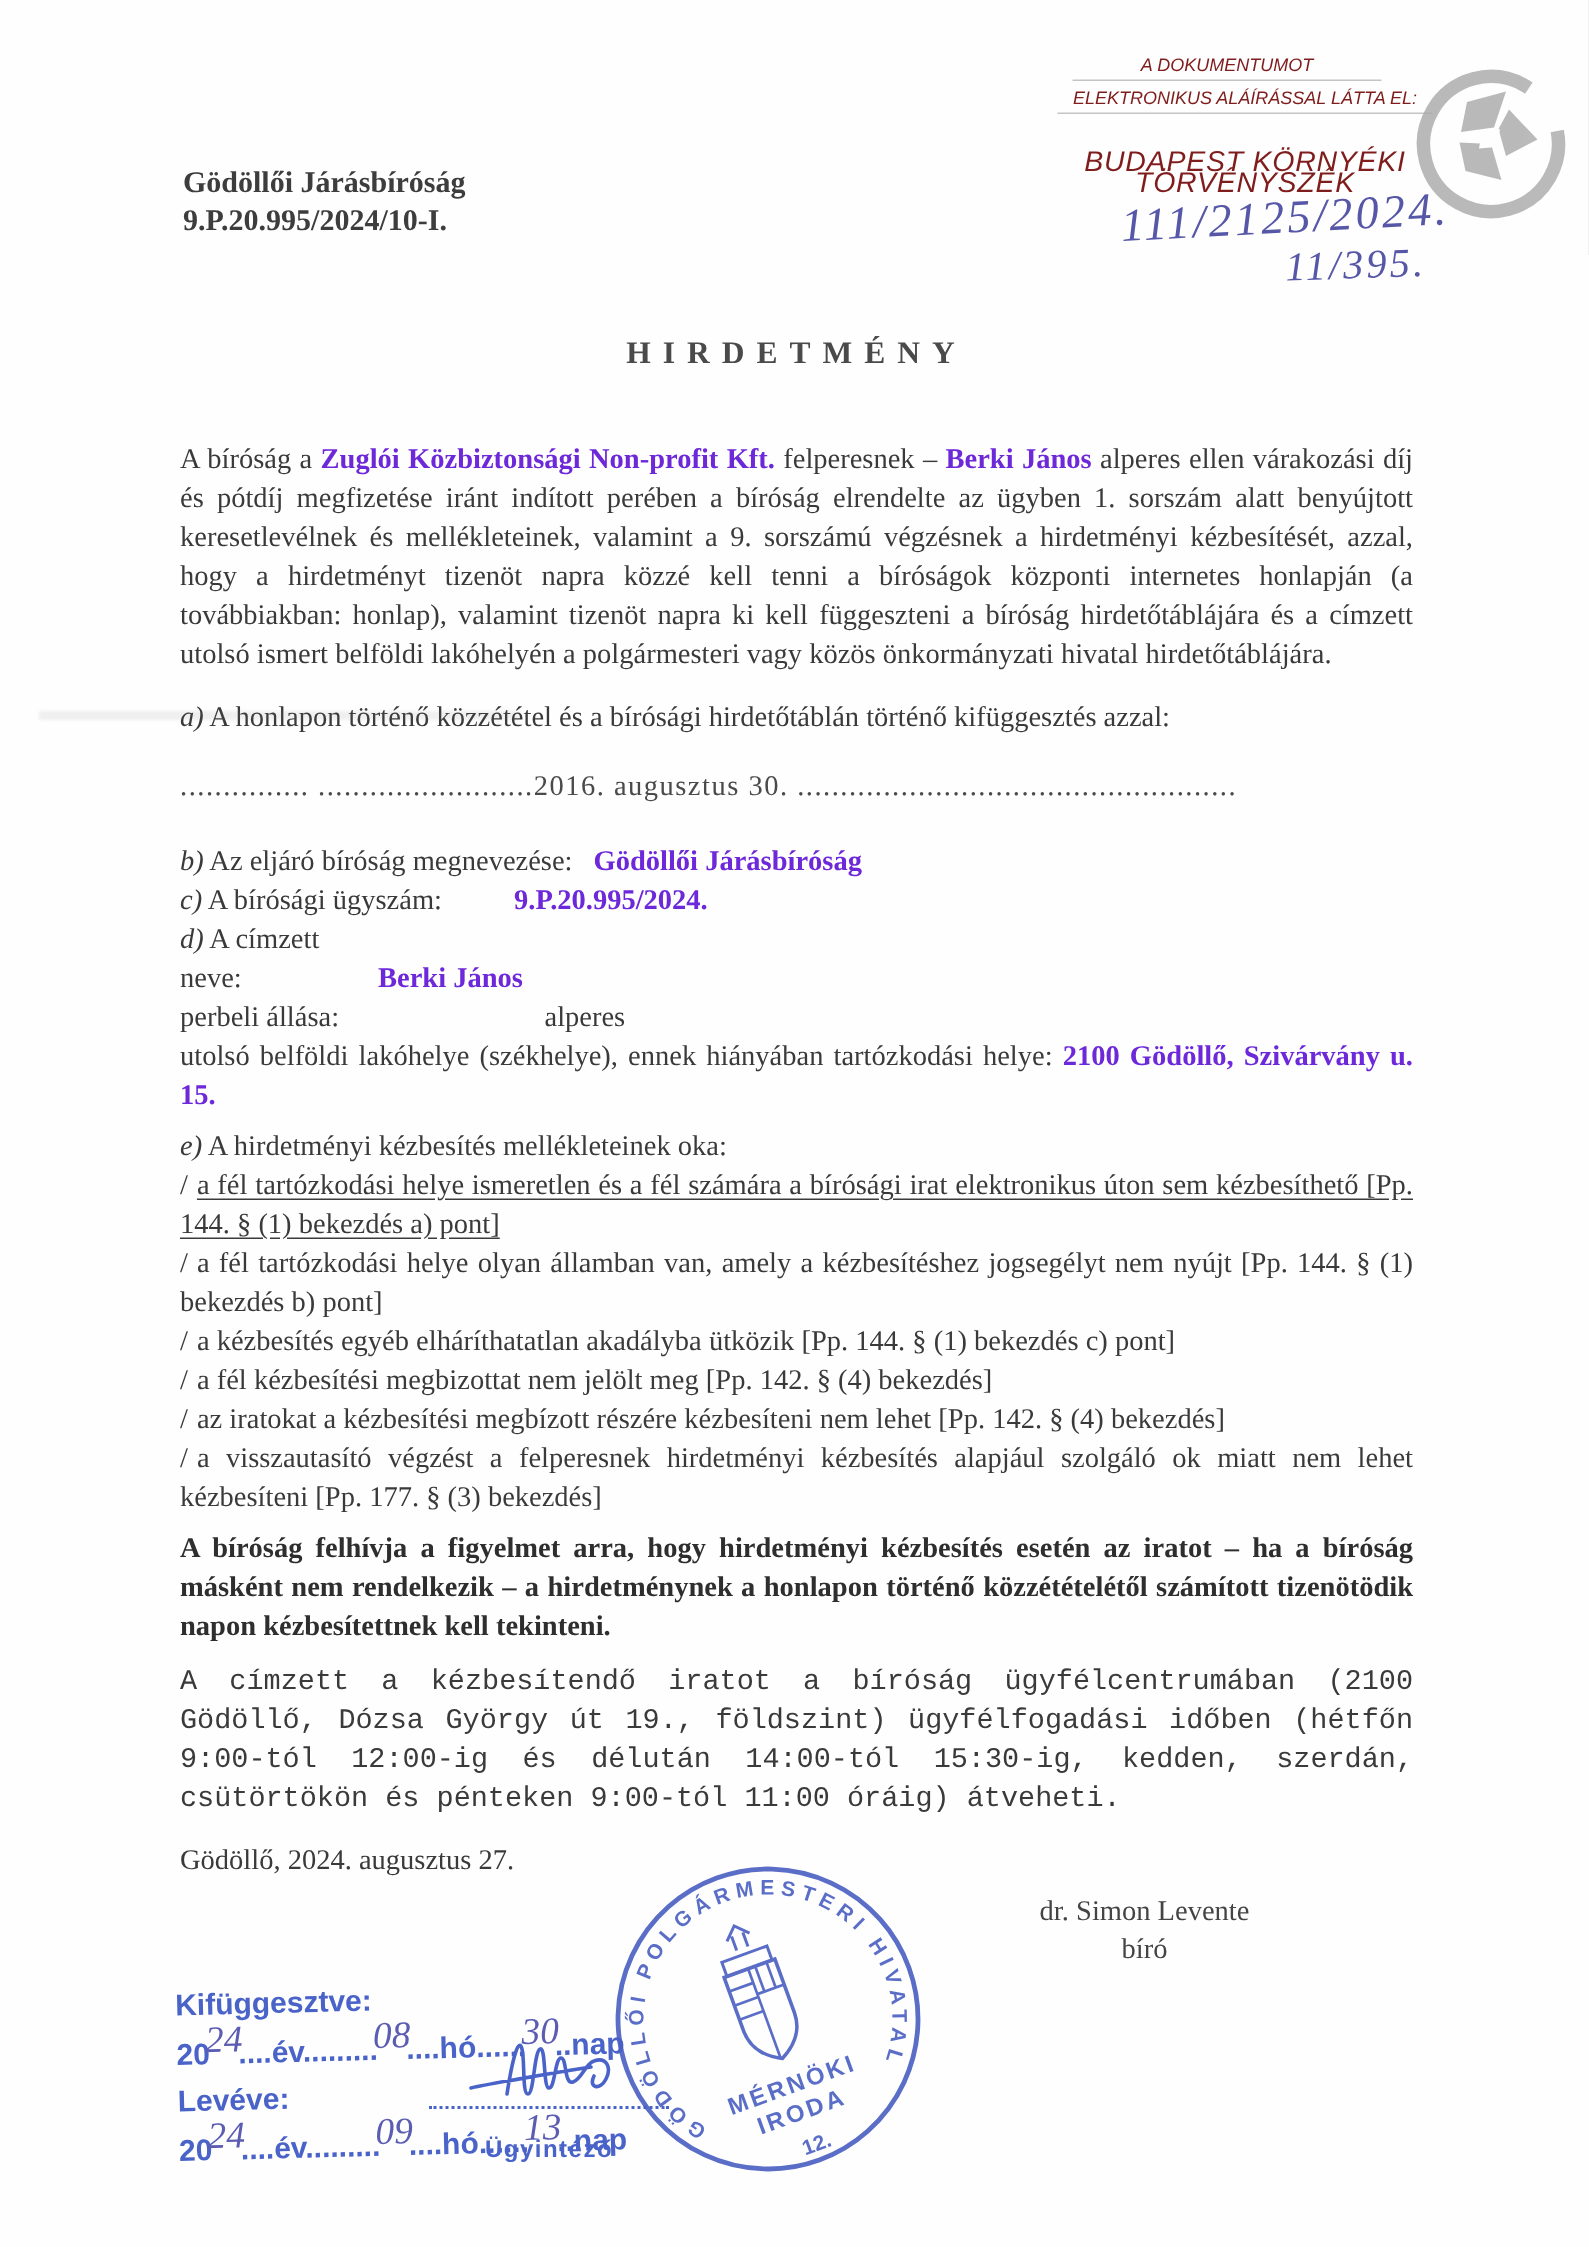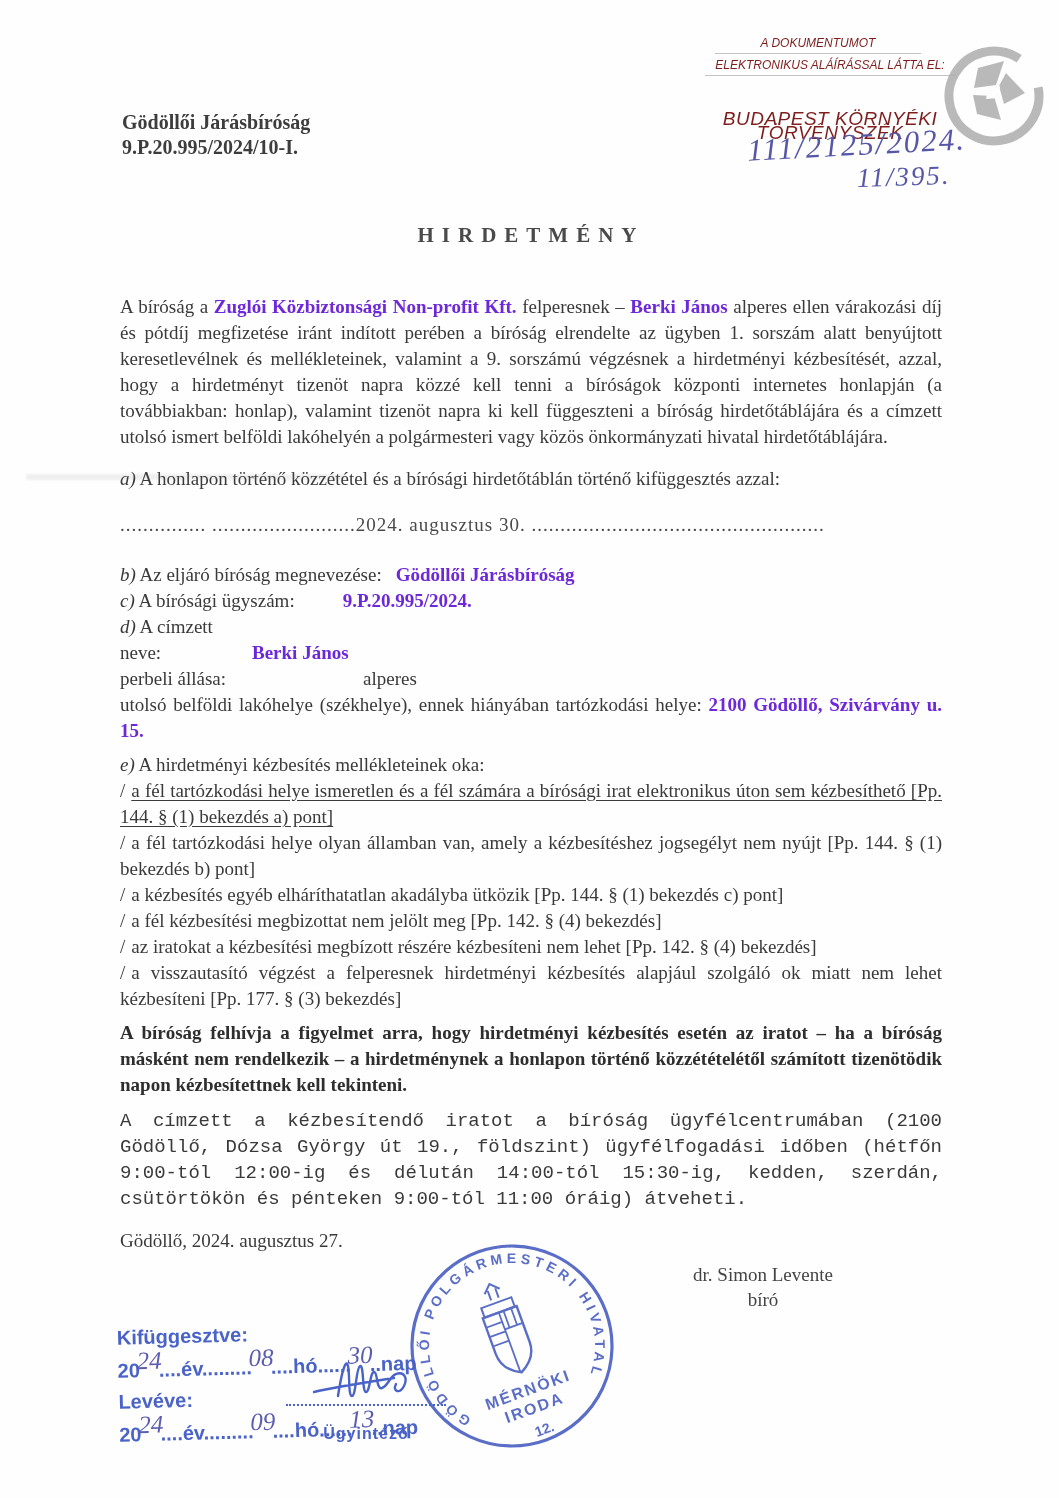--- a/index.html
+++ b/index.html
@@ -18,21 +18,21 @@
     font-weight:bold;font-size:20px;line-height:25px;color:#3d3d3d;
   }
   
   .esign{
     position:absolute;left:705px;top:36px;width:250px;
     font-family:"Liberation Sans", sans-serif;
     font-style:italic;color:#7f1d1d;font-size:12px;line-height:14px;
     text-align:center;
   }
   .esign .l1{display:block;border-bottom:1px solid #c4c4c4;padding-bottom:3px;margin:0 34px 4px 10px;}
-  .esign .l2{display:block;border-bottom:1px solid #c4c4c4;padding-bottom:3px;margin-bottom:36px;}
+  .esign .l2{display:block;border-bottom:1px solid #c4c4c4;padding-bottom:3px;margin-bottom:26px;}
   .esign .l3{display:block;font-size:19px;letter-spacing:0.5px;}
   .logo{position:absolute;left:938px;top:40px;opacity:0.8;}
   
   .hand-ref{
     position:absolute;left:748px;top:128px;
     font-style:italic;color:#5757a8;
     font-size:31px;line-height:34px;
     transform:rotate(-3deg);
     letter-spacing:2px;
   }
@@ -122,21 +122,21 @@
   </div>
 
   <div class="flow">
 
     <div class="title">HIRDETMÉNY</div>
 
     <p class="para intro" style="margin:0 0 16px 0;"><span>A bíróság a </span><b>Zuglói Közbiztonsági Non-profit Kft.</b><span> felperesnek – </span><b>Berki János</b><span> alperes ellen várakozási díj és pótdíj megfizetése iránt indított perében a bíróság elrendelte az ügyben 1. sorszám alatt benyújtott keresetlevélnek és mellékleteinek, valamint a 9. sorszámú végzésnek a hirdetményi kézbesítését, azzal, hogy a hirdetményt tizenöt napra közzé kell tenni a bíróságok központi internetes honlapján (a továbbiakban: honlap), valamint tizenöt napra ki kell függeszteni a bíróság hirdetőtáblájára és a címzett utolsó ismert belföldi lakóhelyén a polgármesteri vagy közös önkormányzati hivatal hirdetőtáblájára.</span></p>
 
     <div class="a-line"><span class="it">a)</span><span> A honlapon történő közzététel és a bírósági hirdetőtáblán történő kifüggesztés azzal:</span></div>
 
-    <div class="date-line"><span>............... .........................</span><span>2024. augusztus 30. </span><span>...................................................</span></div>
+    <div class="date-line"><span>............... .........................</span><span>2016. augusztus 30. </span><span>...................................................</span></div>
 
     <div class="kv"><span class="it">b)</span><span> Az eljáró bíróság megnevezése:</span><b class="b-val">Gödöllői Járásbíróság</b></div>
 
     <div class="kv"><span class="it">c)</span><span> A bírósági ügyszám:</span><b class="c-val">9.P.20.995/2024.</b></div>
 
     <div><span class="it">d)</span><span> A címzett</span></div>
 
     <div><span class="w130">neve:</span><b>Berki János</b></div>
 
     <div><span class="w243">perbeli állása:</span><span>alperes</span></div>

